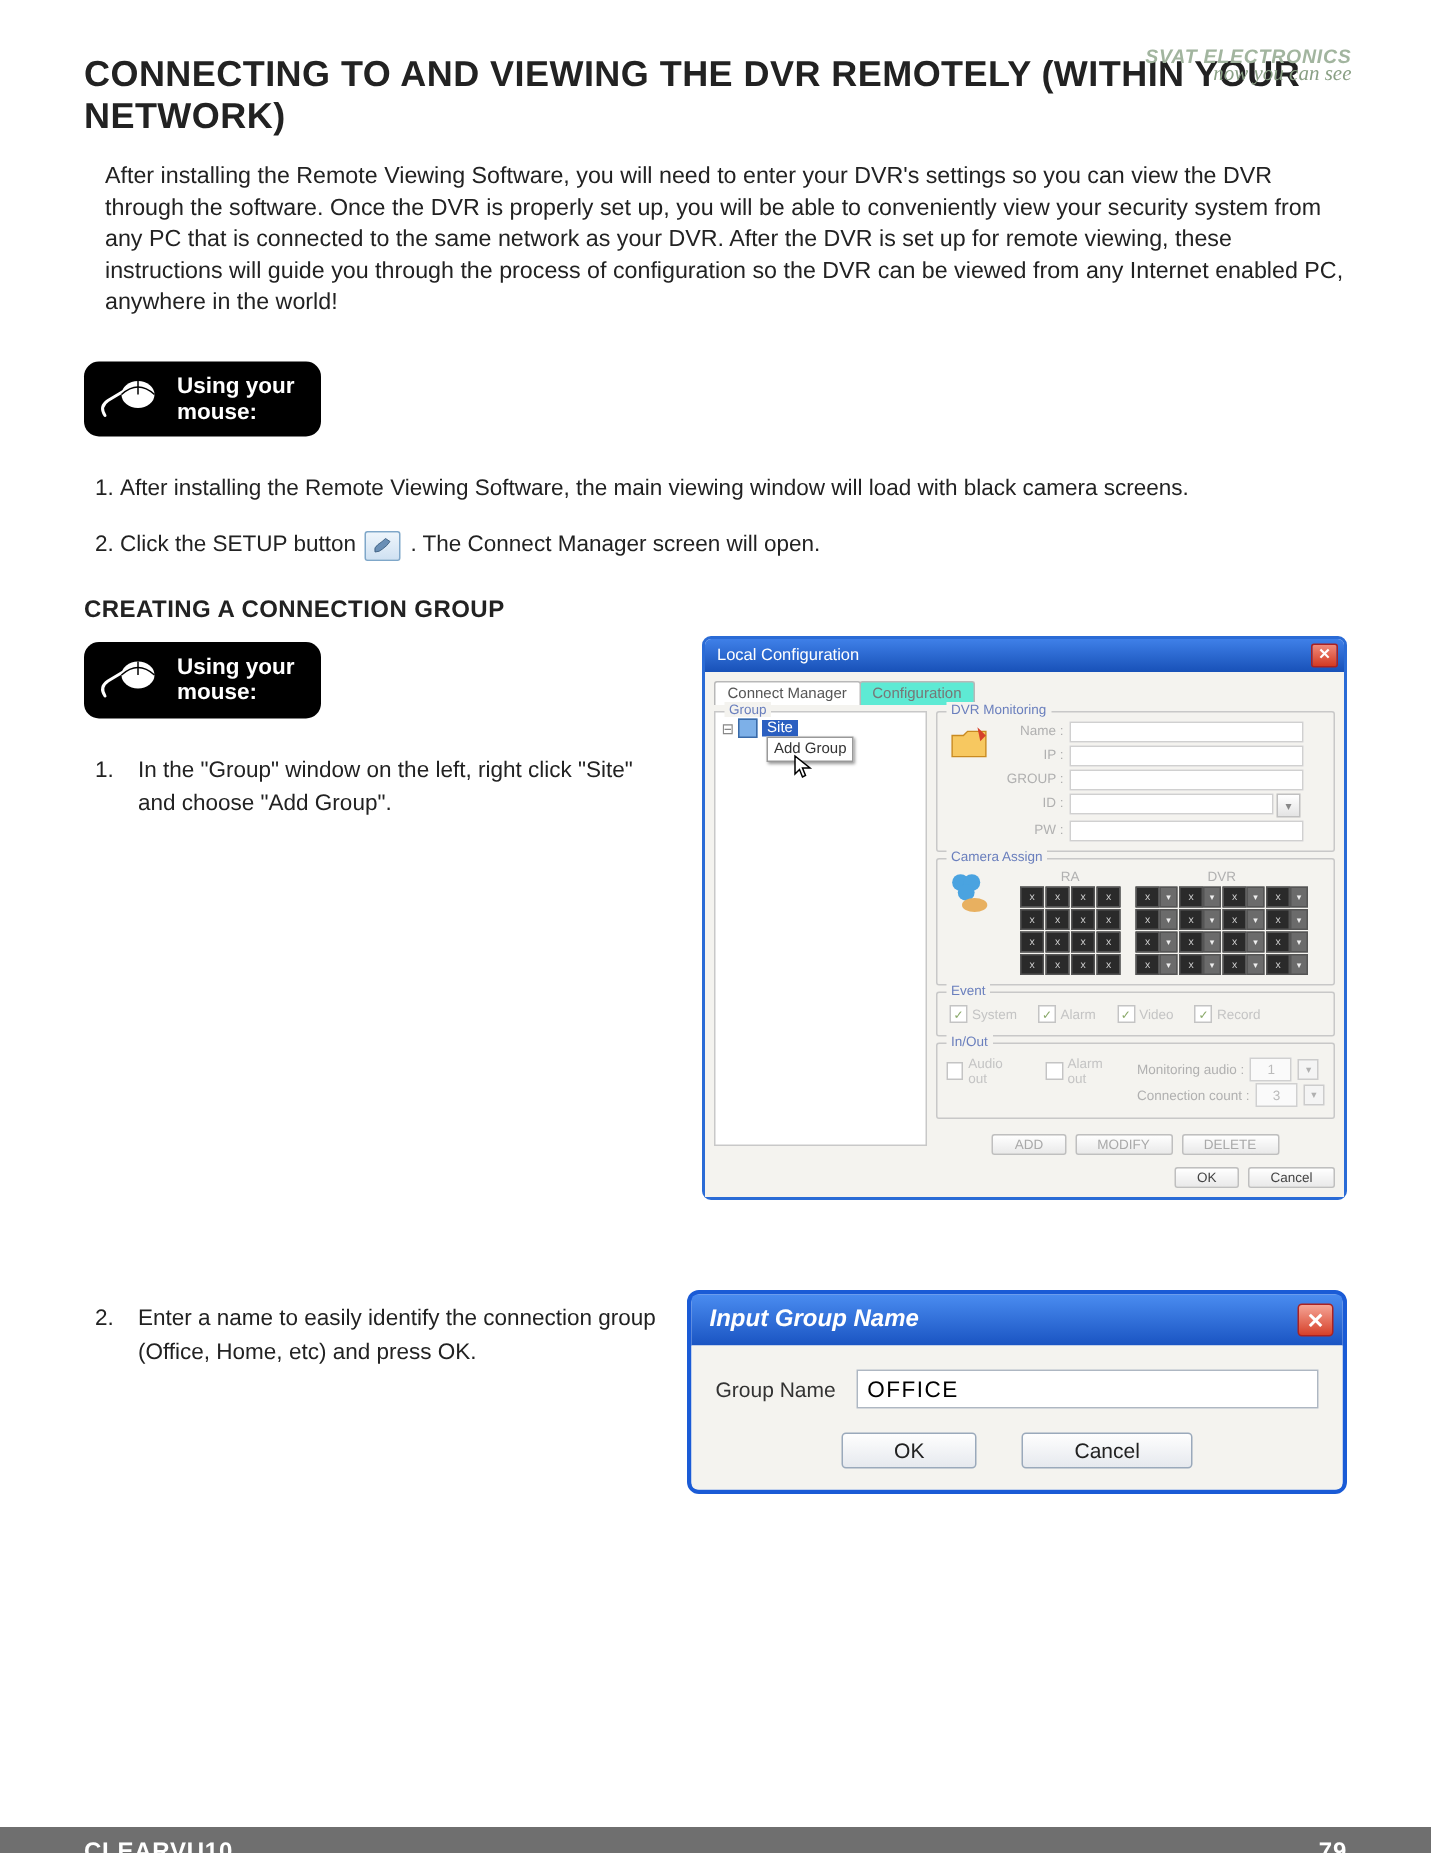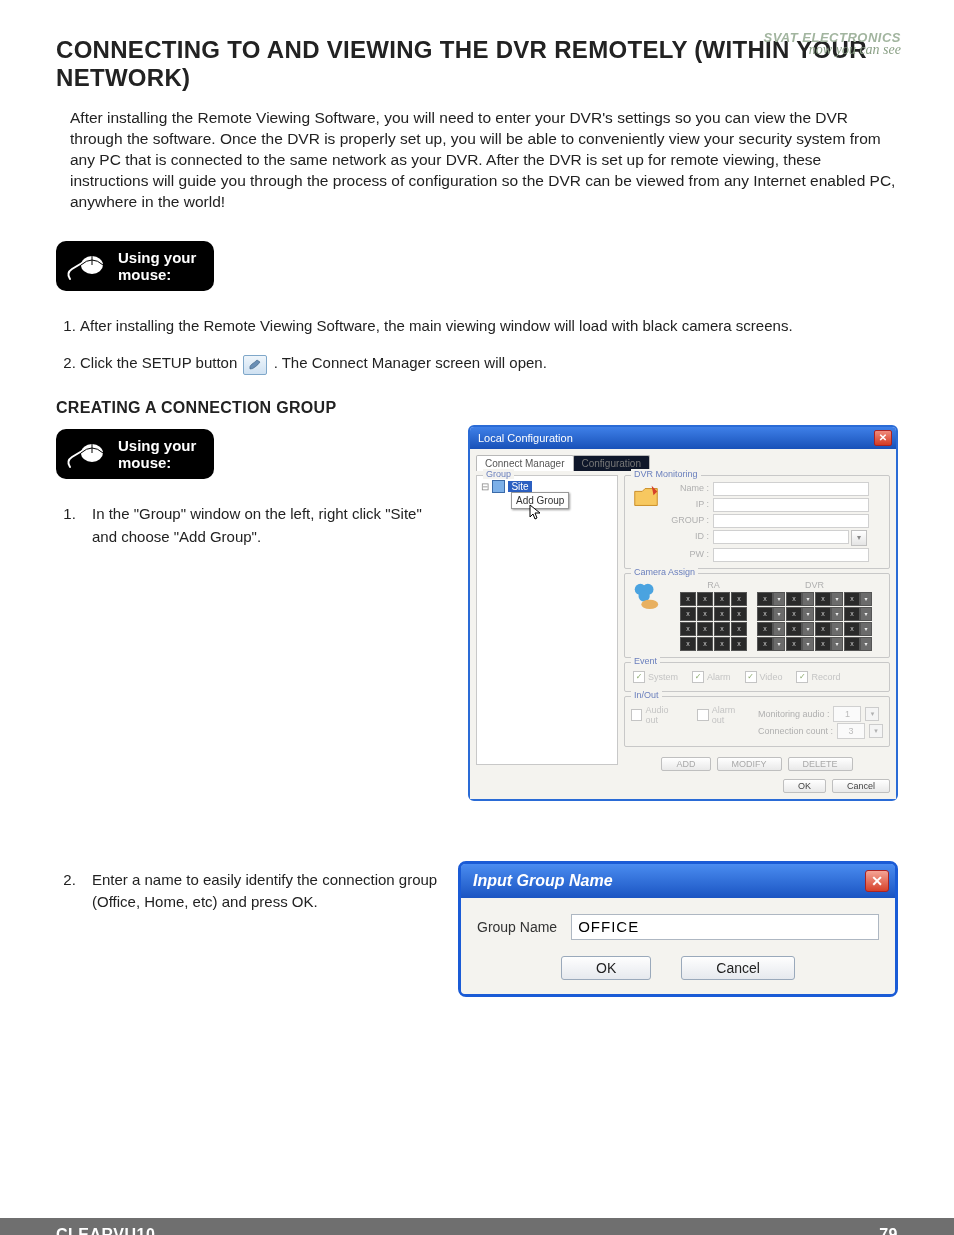--- a/index.html
+++ b/index.html
@@ -3,41 +3,41 @@
 <meta charset="utf-8">
 <style>
   body{margin:0;padding:0;font-family:"Segoe UI",Arial,sans-serif;background:#fff;color:#222;width:954px}
   .page{padding:28px 56px 0 56px;position:relative;min-height:1150px}
   .brand{position:absolute;top:30px;right:53px;text-align:right;font-size:13px;color:#a2b59f}
   .brand .l1{font-weight:bold;font-style:italic;letter-spacing:.5px}
   .brand .l2{font-family:"Comic Sans MS",cursive;font-style:italic;font-size:14px;color:#8aa085;margin-top:-3px}
   h1{font-weight:700;font-size:24px;letter-spacing:.3px;margin:8px 0 16px 0;font-stretch:condensed}
   .intro{font-size:15.5px;line-height:1.35;margin:0 0 24px 14px;font-stretch:condensed}
   h2{font-weight:700;font-size:16px;letter-spacing:.3px;margin:24px 0 8px 0}
-  .mouse-badge{display:inline-flex;align-items:flex-end;background:#000;color:#fff;border-radius:10px;padding:8px 18px 8px 8px;margin:4px 0 16px 0}
+  .mouse-badge{display:inline-flex;align-items:flex-start;background:#000;color:#fff;border-radius:10px;padding:8px 18px 8px 8px;margin:4px 0 16px 0}
   .mouse-badge svg{flex:none}
   .mouse-badge .txt{font-size:15px;line-height:1.15;margin-left:10px;font-weight:600}
   ol.steps{list-style:decimal;padding-left:24px;margin:0 0 8px 0}
   ol.steps>li{font-size:15px;line-height:1.5;margin:8px 0 14px 0}
   .setup-icon{display:inline-flex;align-items:center;justify-content:center;width:22px;height:18px;background:linear-gradient(#eef5fb,#cfe1f2);border:1px solid #7fa7c9;border-radius:2px;vertical-align:-3px;margin:0 2px}
   .setup-icon svg{display:block}
   .two-col{display:flex;gap:20px;align-items:flex-start}
   .two-col .left{flex:1;min-width:0}
   .two-col .right{width:430px;flex:none}
   .two-col .right2{width:440px;flex:none}
 
   
   .win{border:2px solid #2a6bd6;border-radius:6px;background:#eef1f5;font-family:Tahoma,Arial,sans-serif;font-size:10px;color:#333}
   .win .titlebar{display:flex;align-items:center;justify-content:space-between;background:linear-gradient(#3f80e8,#1851b8);color:#fff;padding:3px 4px 3px 8px;border-top-left-radius:4px;border-top-right-radius:4px}
   .win .titlebar .t{font-size:11px;font-weight:normal}
   .closebtn{width:16px;height:14px;background:linear-gradient(#f08a7a,#d33a22);border:1px solid #a22;border-radius:2px;display:flex;align-items:center;justify-content:center;color:#fff;font-weight:bold;font-size:10px;line-height:1}
   .win .body{padding:6px;background:#f4f3ef}
   .tabs{display:flex;gap:0;margin-bottom:4px}
   .tab{background:#fff;border:1px solid #b8b8b8;border-bottom:none;padding:2px 8px;font-size:10px;border-radius:2px 2px 0 0;margin-right:-1px;color:#555}
-  .tab.inactive{background:#0f172a;color:#777}
+  .tab.inactive{background:#5eead4;color:#777}
   .cols{display:flex;gap:6px}
   .group-pane{width:132px;border:1px solid #c8c8c8;background:#fff;height:280px;position:relative;padding:4px}
   .group-pane .legend{position:absolute;top:-7px;left:6px;background:#f4f3ef;padding:0 3px;color:#6a7fbd;font-size:9px}
   .tree-item{display:flex;align-items:center;gap:3px;color:#000}
   .tree-item .hl{background:#2b5fc1;color:#fff;padding:0 3px}
   .site-icon{width:11px;height:11px;background:#7db0e8;border:1px solid #3a6aa8}
   .ctx{position:absolute;top:16px;left:34px;background:#fff;border:1px solid #999;box-shadow:1px 1px 2px rgba(0,0,0,.4);padding:2px 4px;font-size:10px}
   .cursor{position:absolute;top:28px;left:52px}
   .right-pane{flex:1;display:flex;flex-direction:column;gap:4px}
   .fs{border:1px solid #c8c8c8;padding:6px 6px 6px 6px;border-radius:2px;position:relative;background:#f4f3ef}

